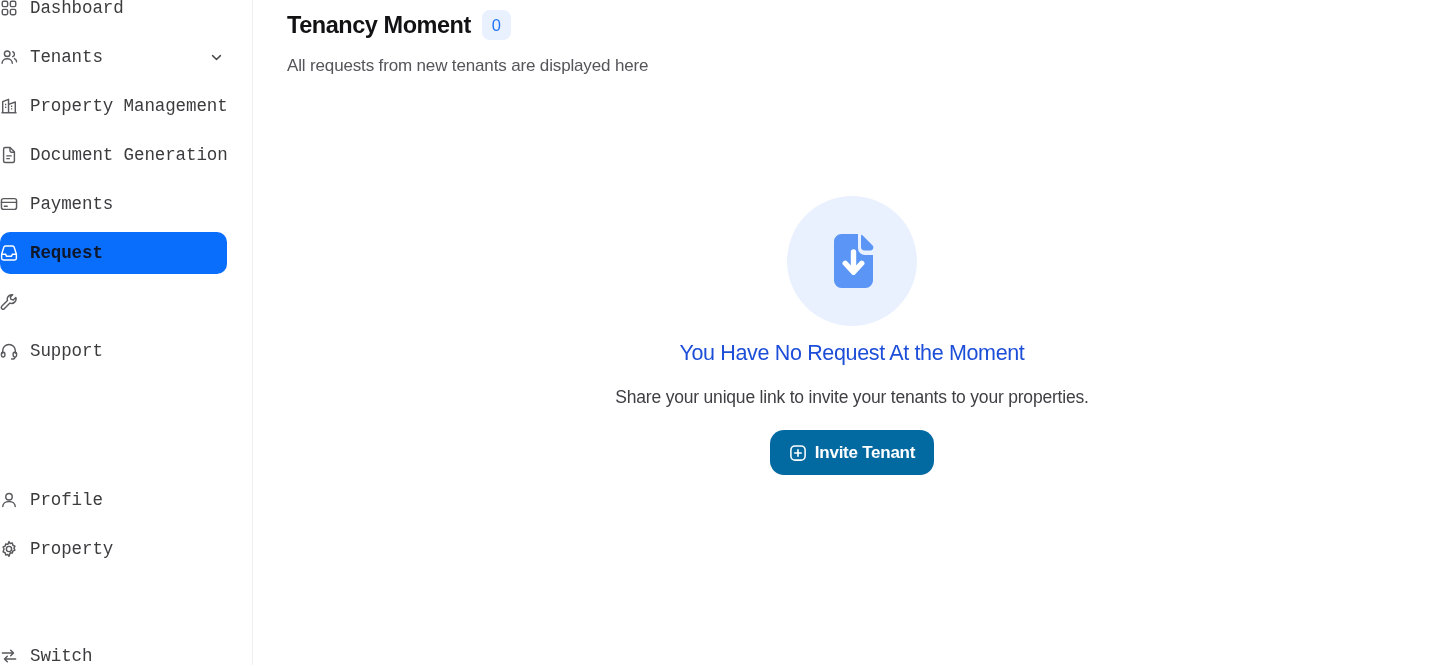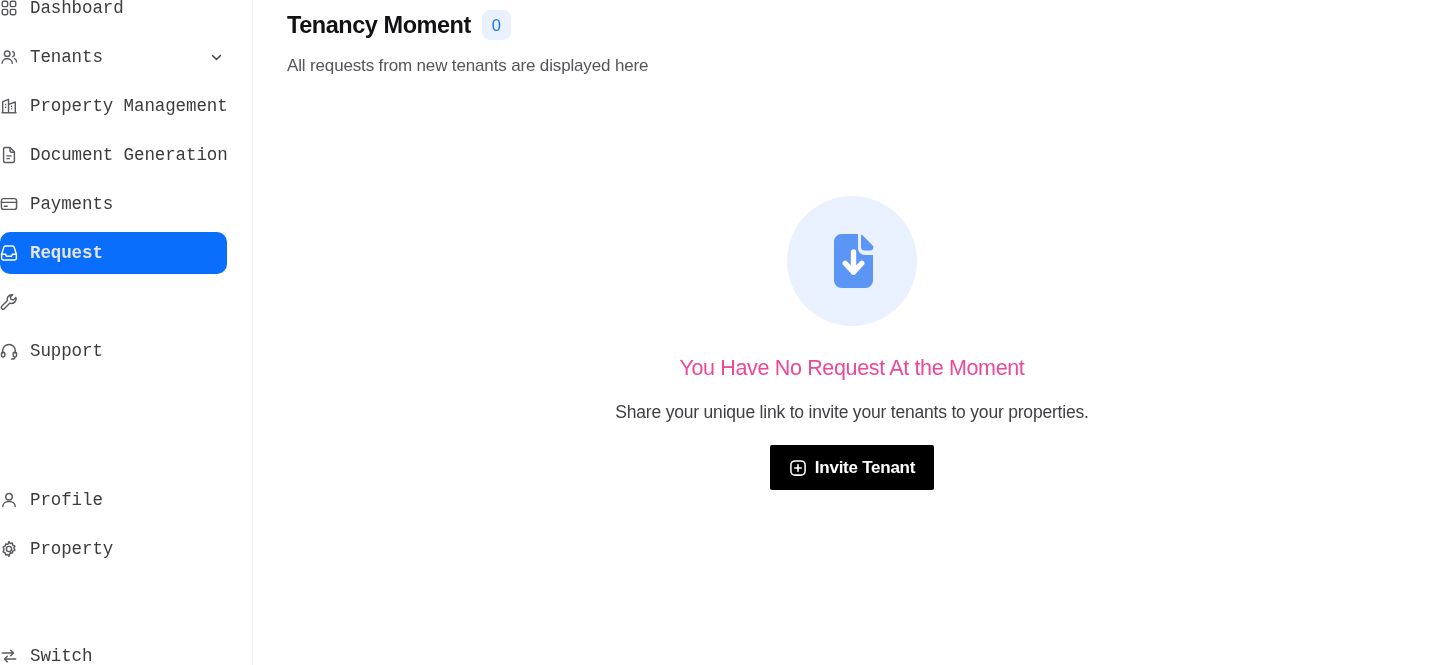--- a/index.html
+++ b/index.html
@@ -53,21 +53,21 @@
     border-radius: 10px;
     cursor: pointer;
     color: #3c3c3f;
     font-size: 17.5px;
     letter-spacing: -0.1px;
     white-space: nowrap;
   }
 
   .nav-item.active {
     background: #0a6efd;
-    color: #e5e5e5;
+    color: #0f172a;
     font-weight: bold;
   }
 
   .nav-icon {
     flex: 0 0 18px;
     width: 18px;
     height: 18px;
     margin-right: 12px;
     margin-left: -14px;
     display: flex;
@@ -155,42 +155,42 @@
     height: 130px;
     border-radius: 50%;
     background: #eaf1fe;
     display: flex;
     align-items: center;
     justify-content: center;
   }
   .illus-circle svg { width: 72px; height: 72px; display: block; }
 
   .empty-title {
-    margin-top: 30px;
+    margin-top: 15px;
     font-size: 21.5px;
-    color: #ec4899;
+    color: #1d4ed8;
     letter-spacing: -0.35px;
     white-space: nowrap;
   }
 
   .empty-text {
     margin-top: 21px;
     font-size: 17.5px;
     color: #3f3f44;
     letter-spacing: -0.2px;
     white-space: nowrap;
   }
 
   .invite-btn {
     margin-top: 22px;
     height: 45px;
     padding: 0 19px;
     border: none;
-    border-radius: 2px;
-    background: #000000;
+    border-radius: 14px;
+    background: #0369a1;
     color: #ffffff;
     font-family: "Liberation Sans", sans-serif;
     font-size: 17px;
     font-weight: bold;
     letter-spacing: -0.25px;
     display: inline-flex;
     align-items: center;
     gap: 8px;
     cursor: pointer;
     white-space: nowrap;

